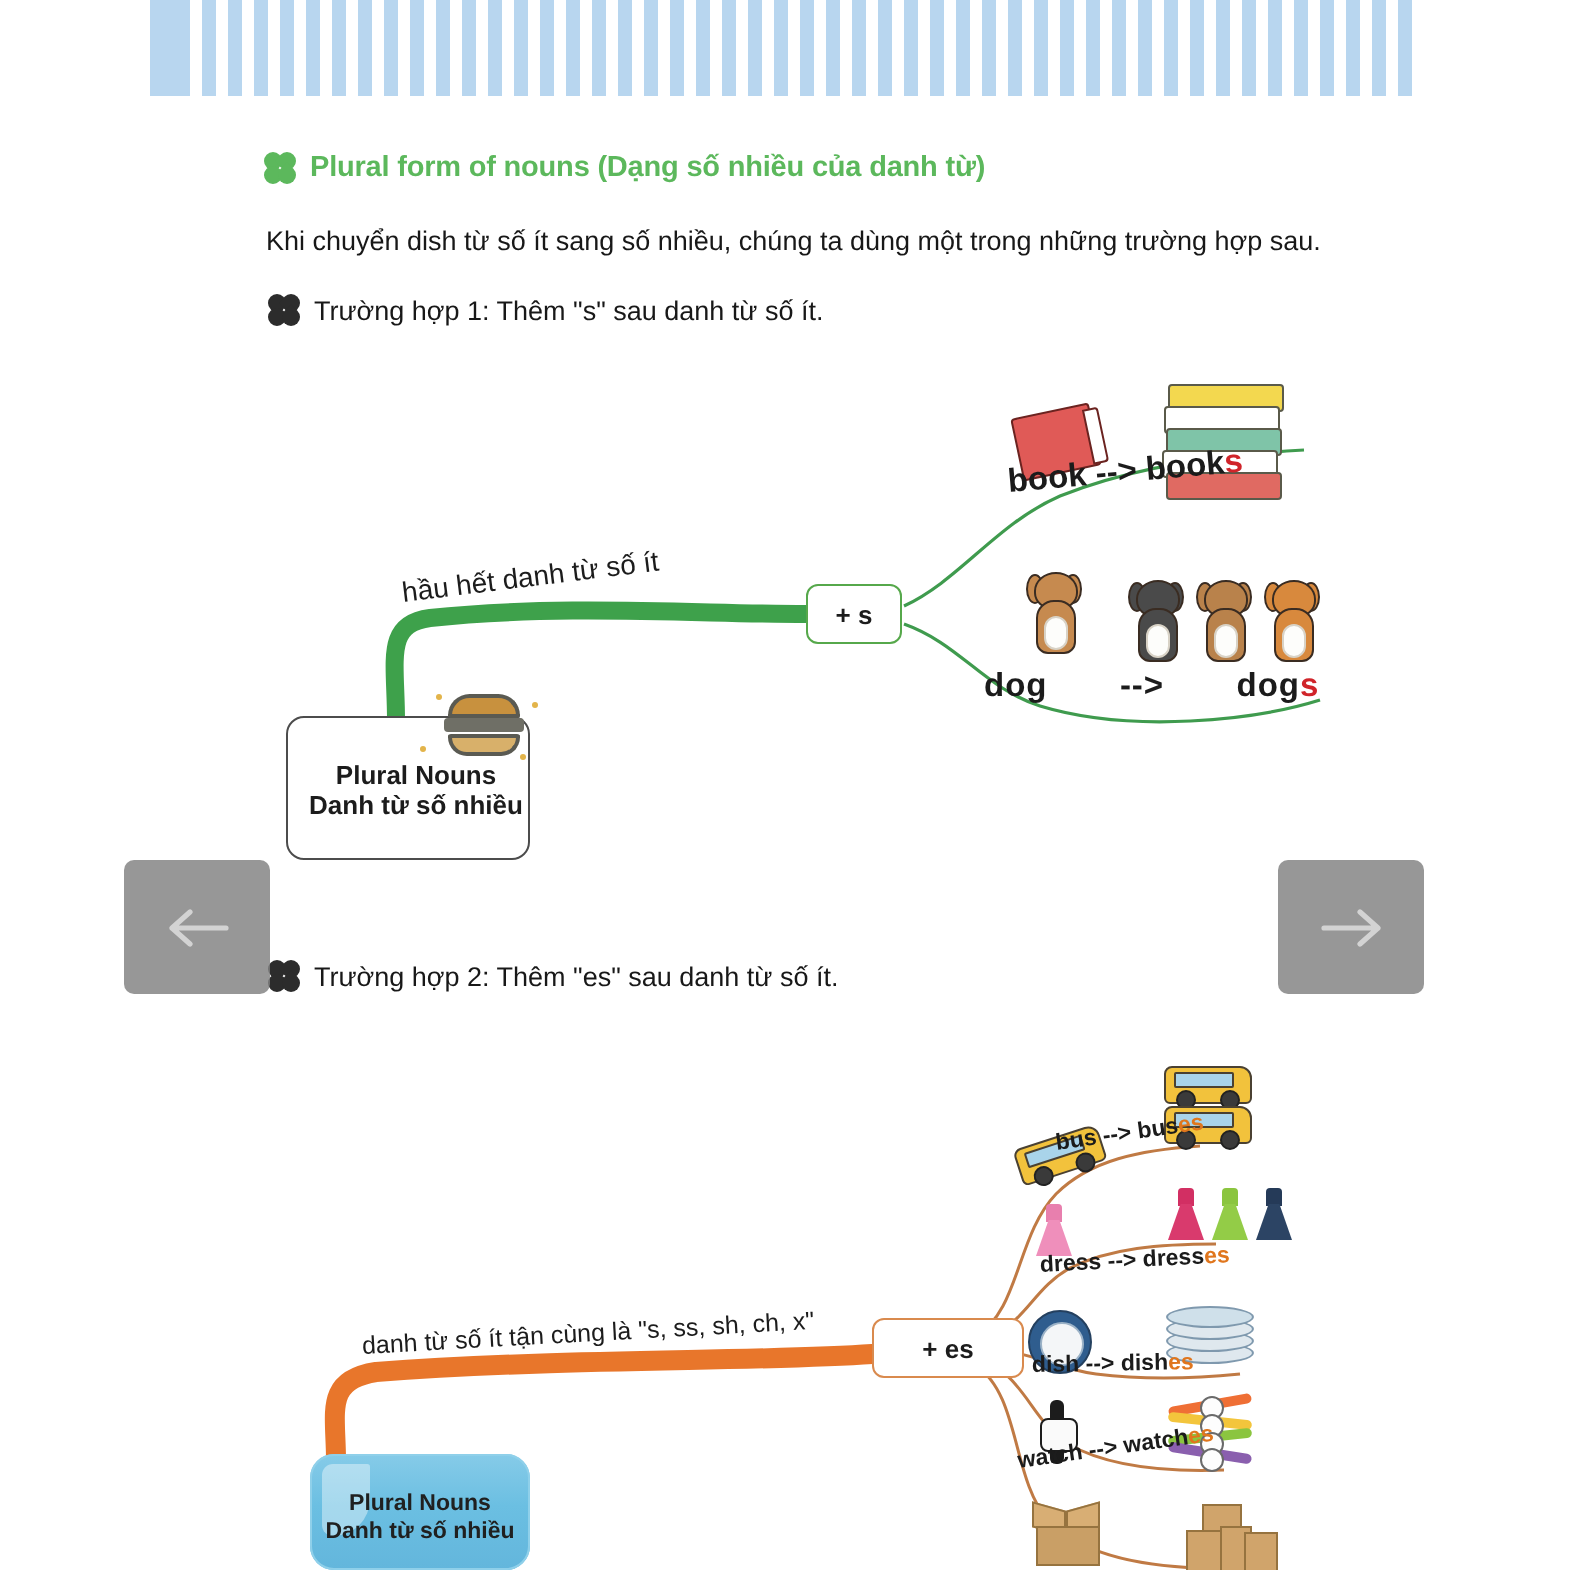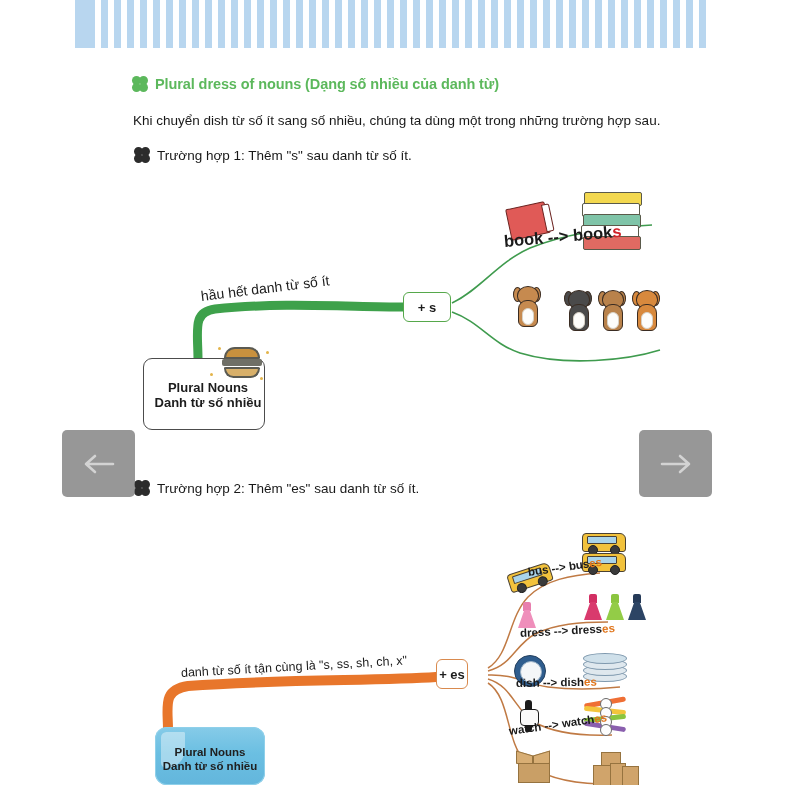--- a/index.html
+++ b/index.html
@@ -127,21 +127,21 @@
     background: #ffffff;
   }
   .node-plus-s {
     left: 403px; top: 292px;
     width: 48px; height: 30px;
     border: 1.5px solid #56a84b;
     border-radius: 6px;
   }
   .node-plus-es {
     left: 436px; top: 659px;
-    width: 32px; height: 30px;
+    width: 76px; height: 30px;
     border: 1.5px solid #d98a4e;
     border-radius: 6px;
   }
 
   .branch-label {
     position: absolute;
     font-size: 14px;
     color: #1c1c1c;
     white-space: nowrap;
   }
@@ -455,21 +455,21 @@
   <div class="banner"></div>
   <div class="banner-first"></div>
 
   <div class="heading-row">
     <span class="clover">
       <span></span>
         <span></span>
         <span></span>
         <span></span>
     </span>
-    <span class="heading-text">Plural dress of nouns (Dạng số nhiều của danh từ)</span>
+    <span class="heading-text">Plural form of nouns (Dạng số nhiều của danh từ)</span>
   </div>
 
   <div class="intro-text">Khi chuyển dish từ số ít sang số nhiều, chúng ta dùng một trong những trường hợp sau.</div>
 
   <div class="case-row one">
     <span class="clover dark">
       <span></span>
         <span></span>
         <span></span>
         <span></span>
@@ -556,20 +556,27 @@
     <div class="body"></div>
       <div class="chest"></div>
   </div>
   <div class="dog orange" style="left:631px; top:288px;">
     <div class="ear l"></div>
       <div class="ear r"></div>
       <div class="head"></div>
     <div class="body"></div>
       <div class="chest"></div>
   </div>
+  <div class="example ex-dog">
+    <span>dog</span>
+    <span style="display:inline-block;width:26px;"></span>
+    <span>--&gt;</span>
+    <span style="display:inline-block;width:26px;"></span>
+    <span>dog</span><span class="suffix-red">s</span>
+  </div>
 
   <div class="map">
     <svg width="785" height="785" viewBox="0 0 785 785" xmlns="http://www.w3.org/2000/svg">
 
       <path d="M 168 730 C 168 706 162 690 188 686 C 280 679 380 681 436 677" fill="none" stroke="#e8762b" stroke-width="10" stroke-linecap="round"></path>
 
       <path d="M 488 668 C 510 655 508 618 528 597 C 545 580 570 575 600 573" fill="none" stroke="#c07a44" stroke-width="1.5"></path>
       <path d="M 488 671 C 512 665 515 645 535 634 C 555 624 580 622 608 622" fill="none" stroke="#c07a44" stroke-width="1.5"></path>
       <path d="M 488 675 C 515 674 525 684 548 687 C 572 690 600 689 620 687" fill="none" stroke="#c07a44" stroke-width="1.5"></path>
       <path d="M 488 679 C 512 686 515 710 534 722 C 555 734 585 736 612 735" fill="none" stroke="#c07a44" stroke-width="1.5"></path>

